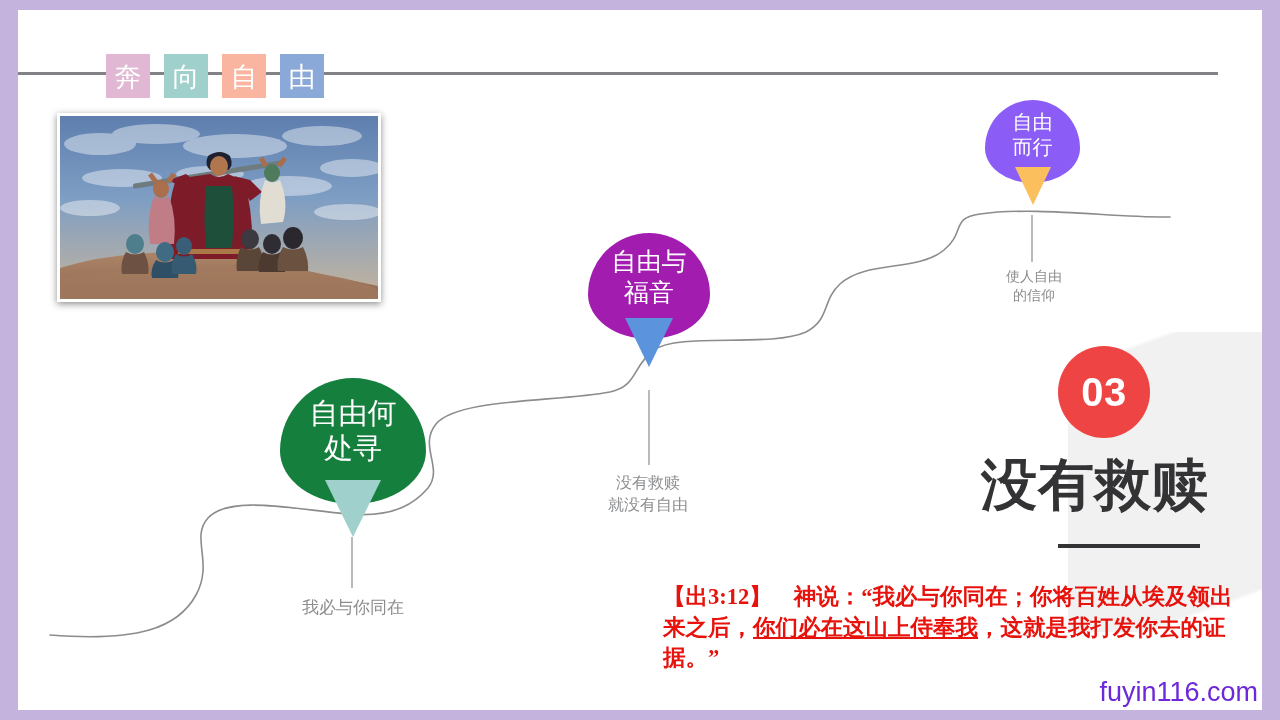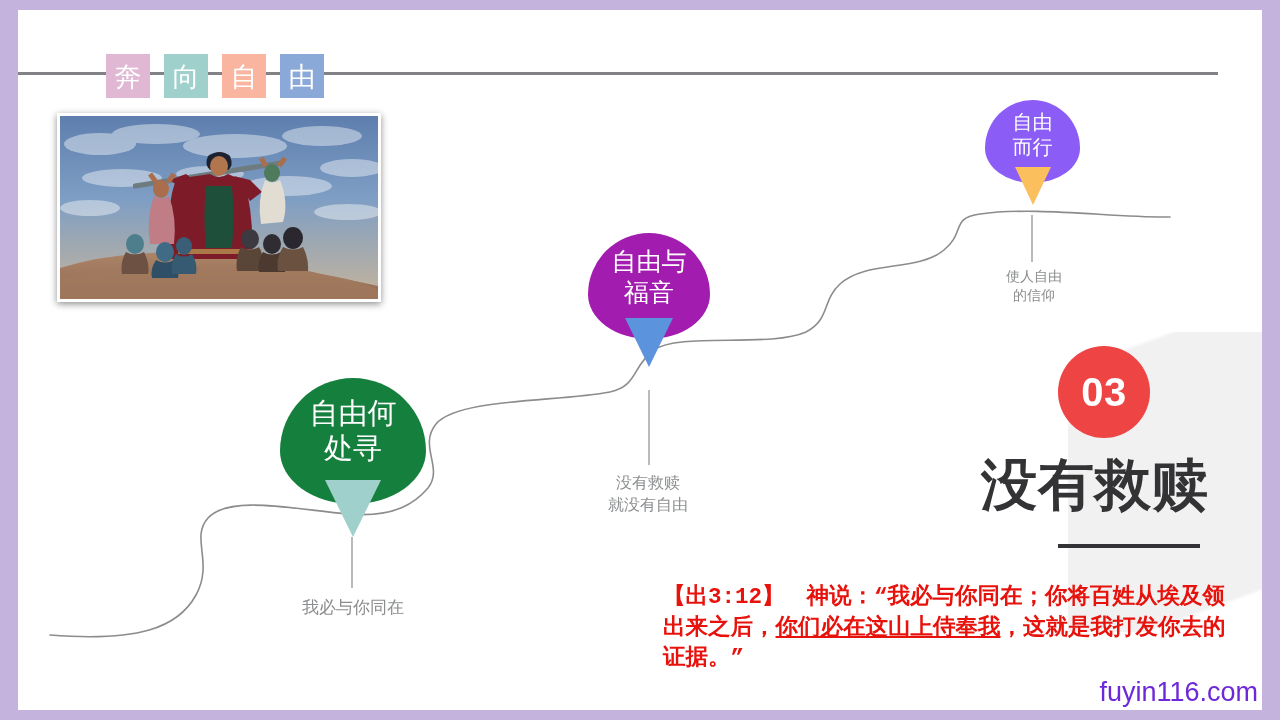--- a/index.html
+++ b/index.html
@@ -174,21 +174,21 @@
   
   #scripture {
     position: absolute;
     left: 645px; top: 572px;
     width: 580px;
     color: #e8120c;
     font-size: 22.5px;
     font-weight: bold;
     line-height: 1.36;
     text-align: left;
-    font-family: Liberation Mono, monospace;
+    font-family: Liberation Serif, serif;
   }
   #scripture .ref { margin-right: 22px; }
   #scripture .ul { text-decoration: underline; }
 
   
   #watermark {
     position: absolute;
     right: 4px; bottom: 2px;
     color: #6d28d9;
     font-size: 27px;

